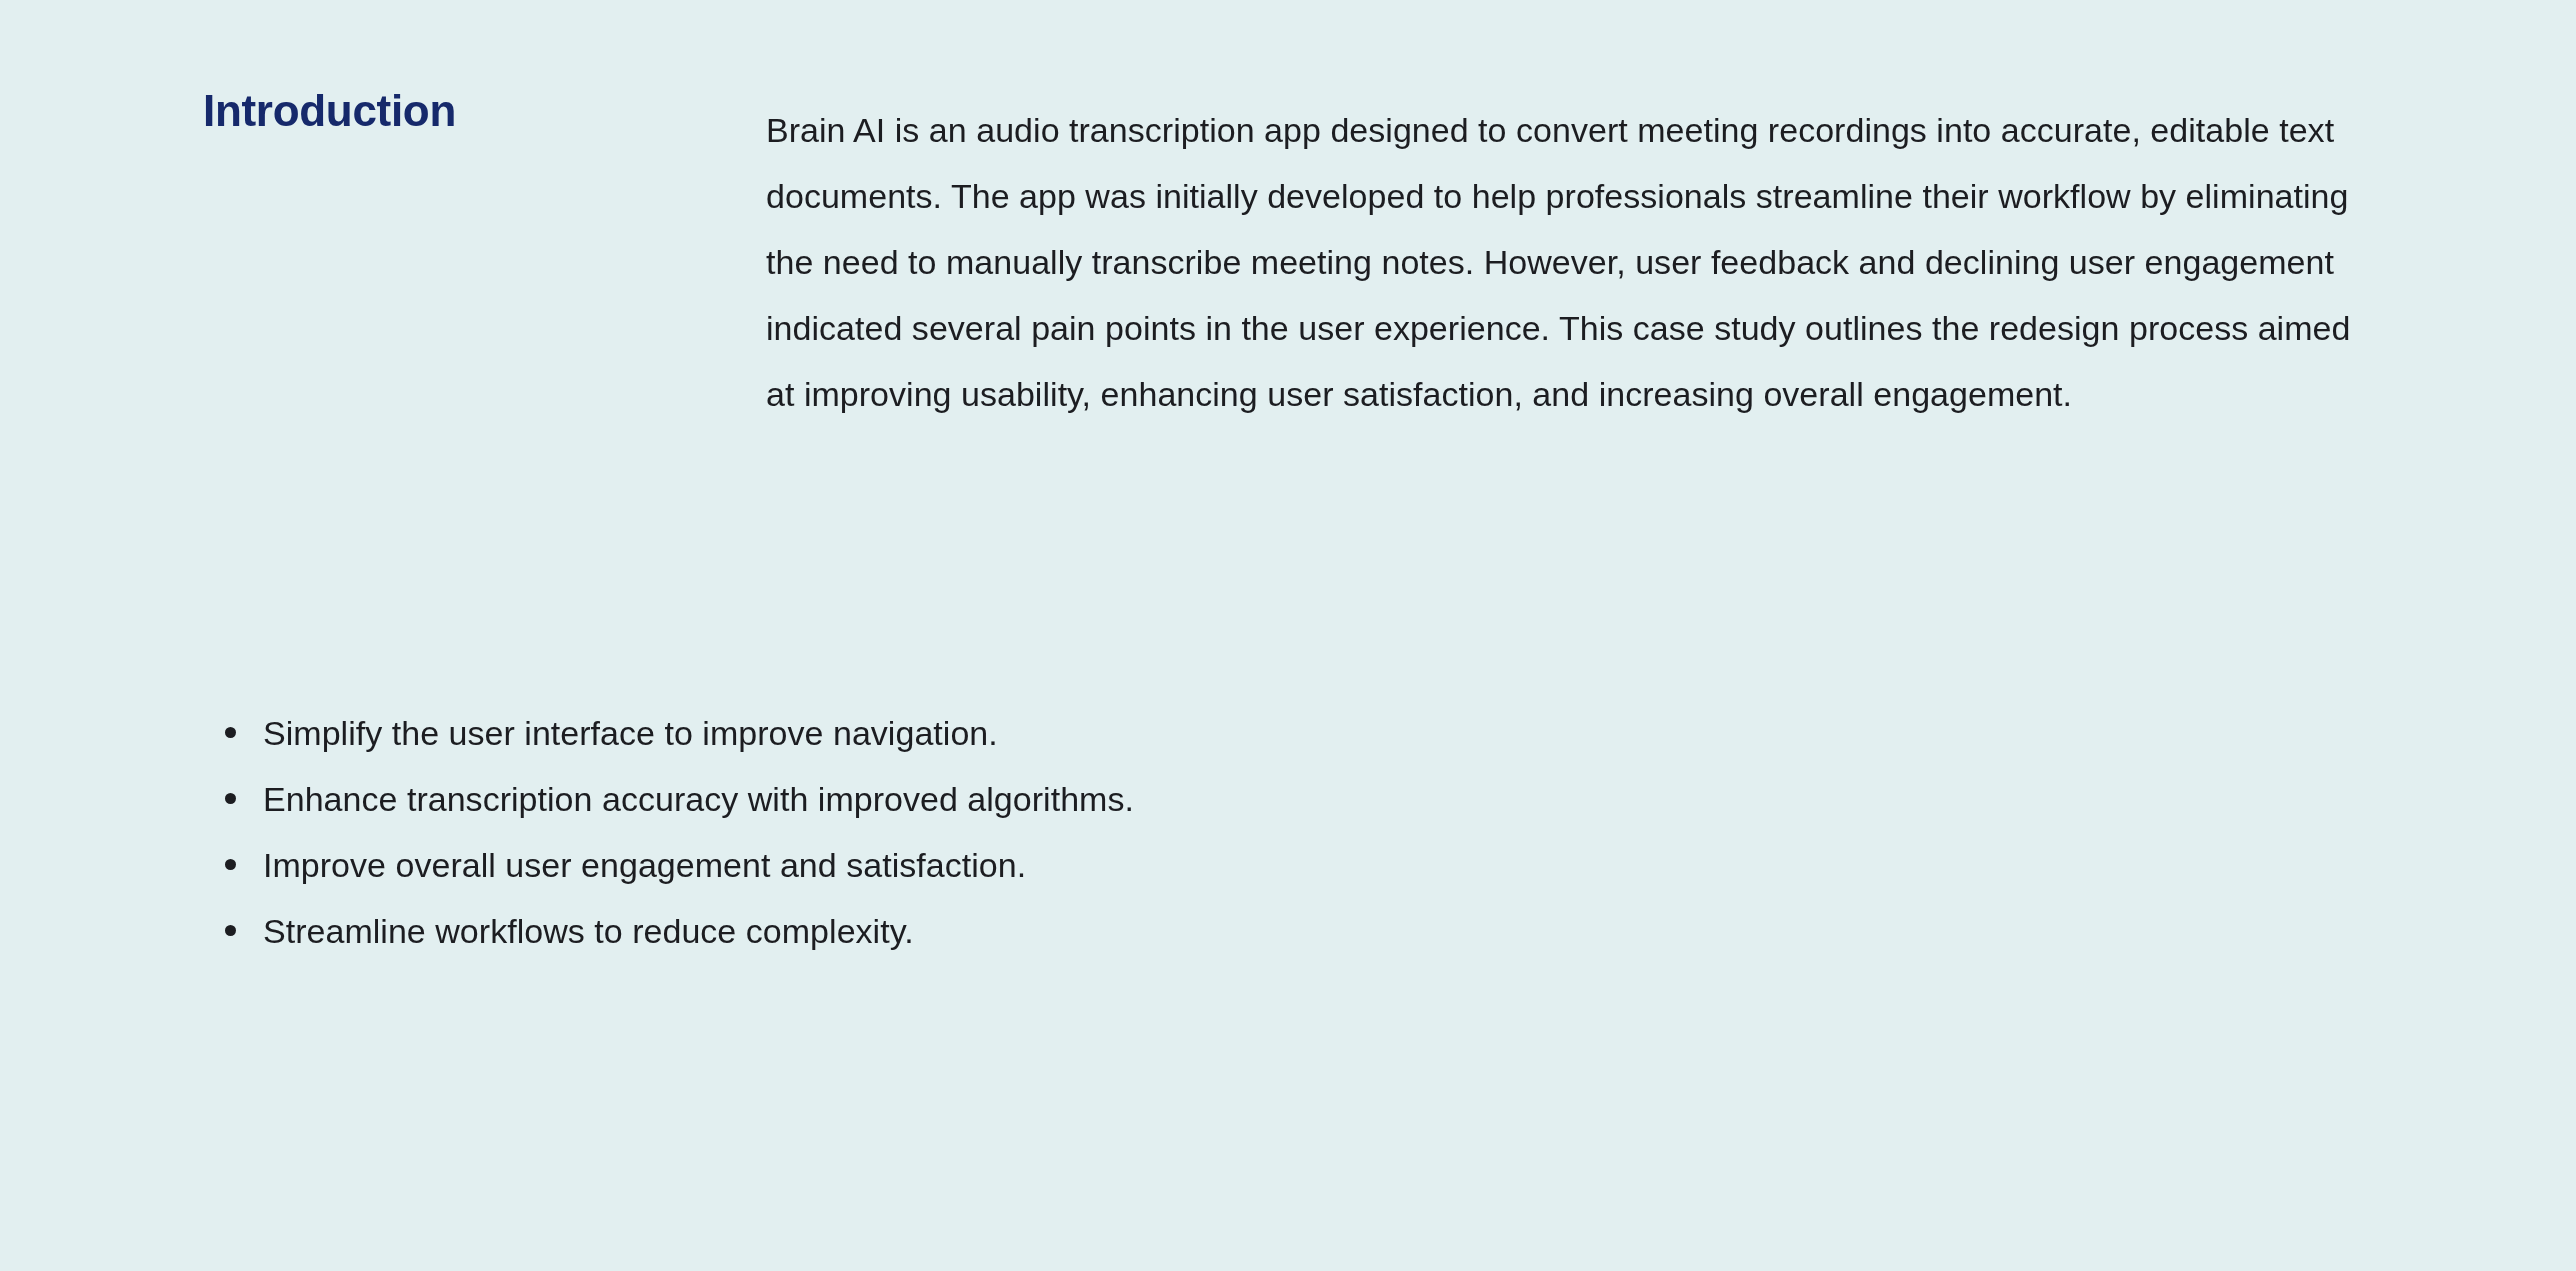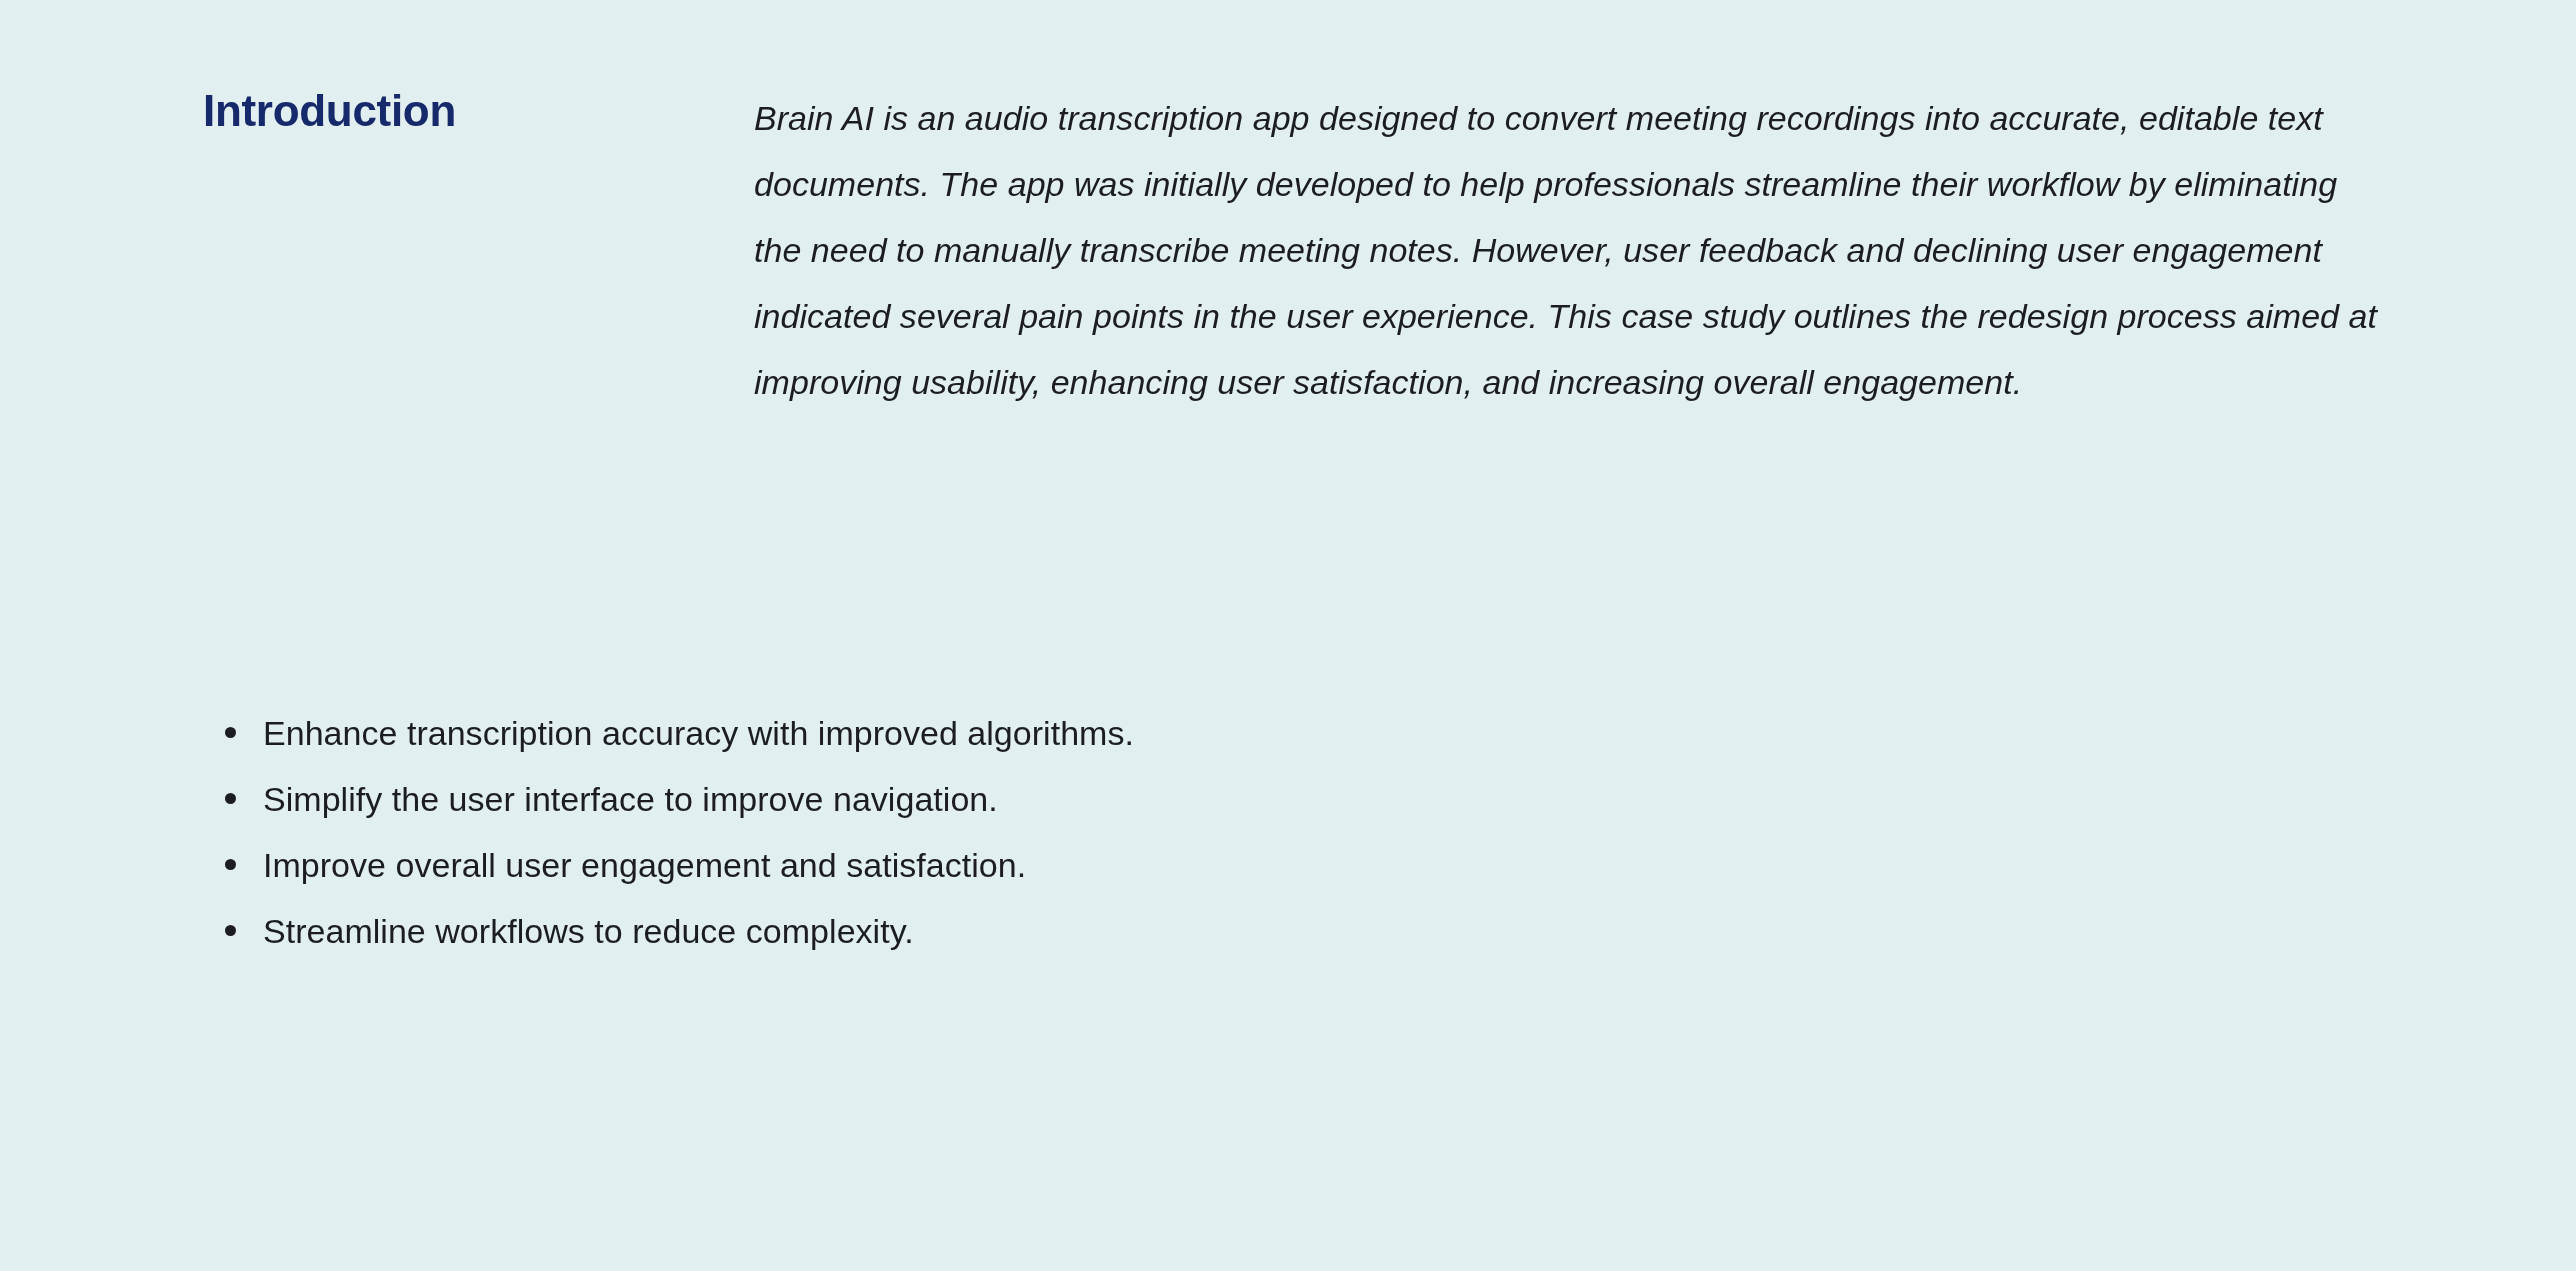--- a/index.html
+++ b/index.html
@@ -46,23 +46,22 @@
     flex: 1 1 auto;
     max-width: 1630px;
     color: #1c1d21;
     font-size: 34px;
     line-height: 66px;
     font-weight: 400;
     letter-spacing: 0.03px;
   }
 
   .body-paragraph {
-    margin: 0;
+    margin: 12px;
     padding: 0;
-    font-style: italic;
   }
 
   .goal-list {
     list-style: none;
     margin: 0;
     padding: 0;
   }
 
   .goal-list-item {
     position: relative;
@@ -108,25 +107,25 @@
     <div class="section-body">
       <p class="body-paragraph">Brain AI is an audio transcription app designed to convert meeting recordings into accurate, editable text documents. The app was initially developed to help professionals streamline their workflow by eliminating the need to manually transcribe meeting notes. However, user feedback and declining user engagement indicated several pain points in the user experience. This case study outlines the redesign process aimed at improving usability, enhancing user satisfaction, and increasing overall engagement.</p>
     </div>
   </section>
 
   <section class="section" id="section-problem-statement">
     <div class="section-body">
       <ul class="goal-list">
         <li class="goal-list-item">
           <span class="goal-bullet"></span>
-          <span>Enhance transcription accuracy with improved algorithms.</span>
+          <span>Simplify the user interface to improve navigation.</span>
         </li>
         <li class="goal-list-item">
           <span class="goal-bullet"></span>
-          <span>Simplify the user interface to improve navigation.</span>
+          <span>Enhance transcription accuracy with improved algorithms.</span>
         </li>
         <li class="goal-list-item">
           <span class="goal-bullet"></span>
           <span>Improve overall user engagement and satisfaction.</span>
         </li>
         <li class="goal-list-item">
           <span class="goal-bullet"></span>
           <span>Streamline workflows to reduce complexity.</span>
         </li>
       </ul>

